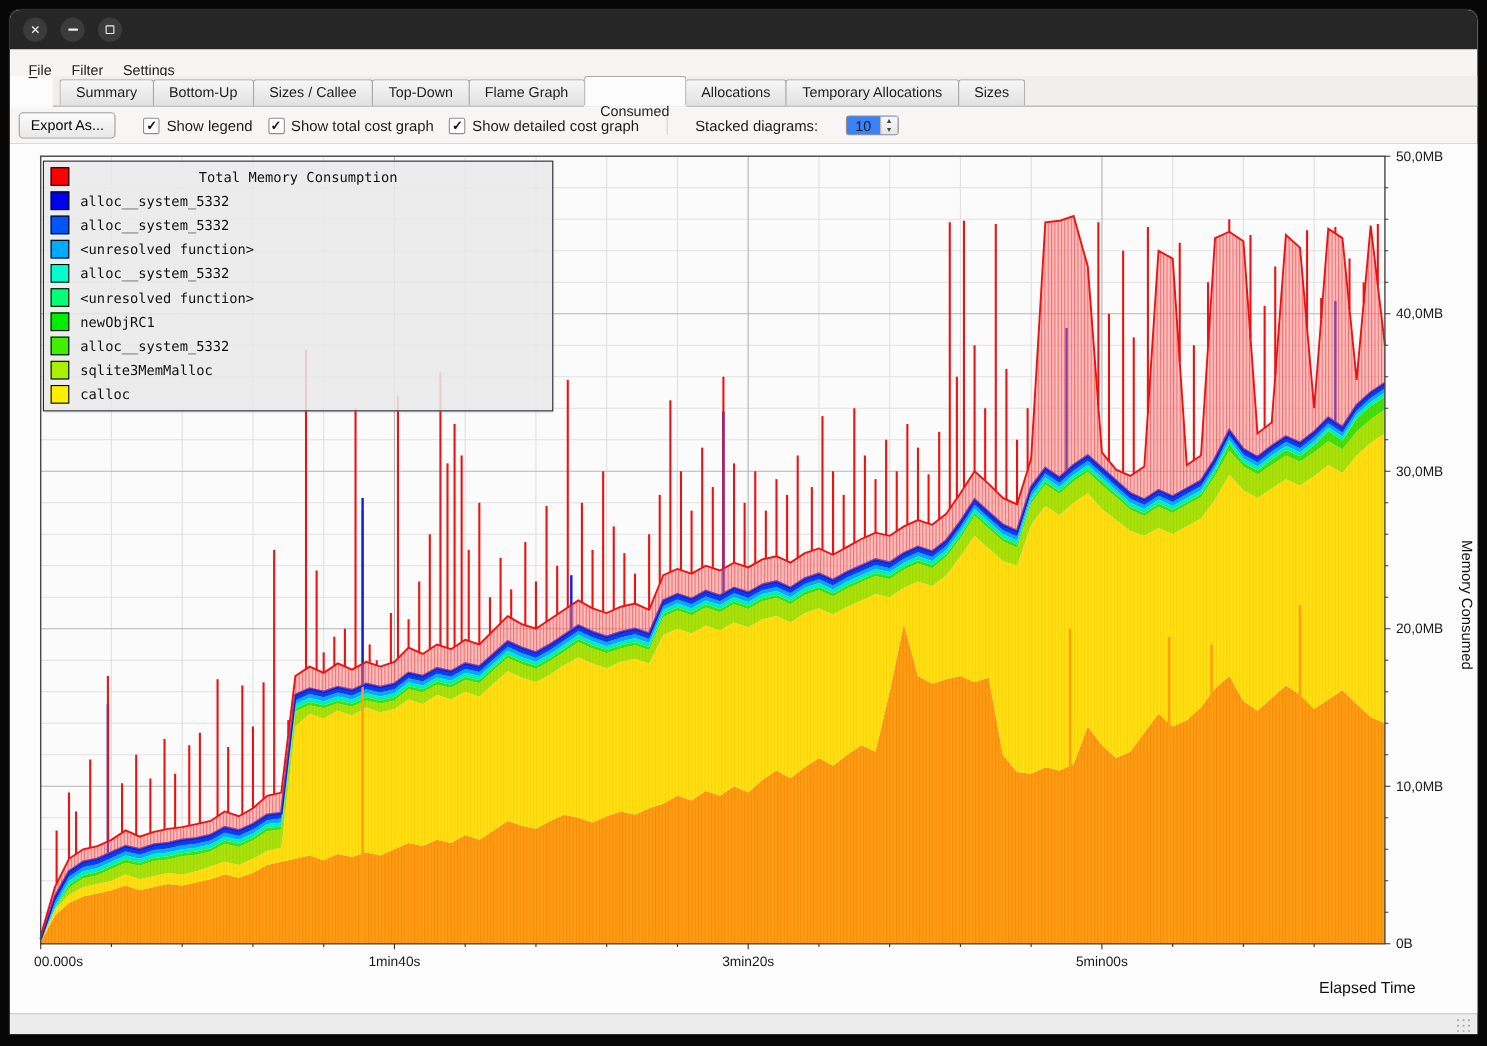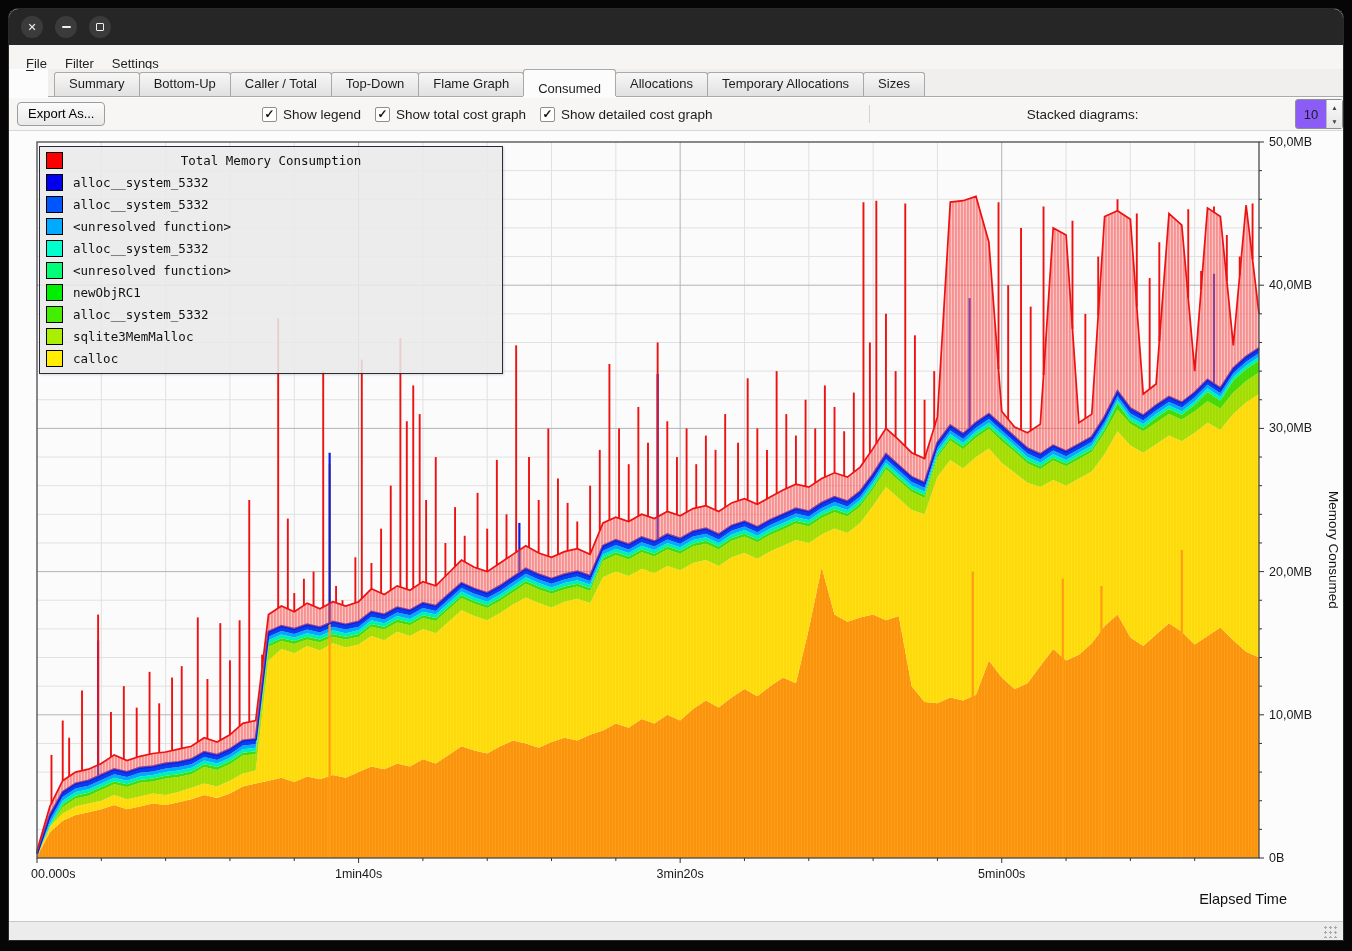--- a/index.html
+++ b/index.html
@@ -24,35 +24,35 @@
              font-size:13px; color:#222; }
   .menu-item { padding:2px 9px; border-radius:3px;margin-top:12px; }
   .menu-item u { text-decoration:underline; text-underline-offset:2px; }
   
   .tabbar { position:absolute; left:0; top:60px; width:100%; height:28px;
             background:#f0efee; border-bottom:1px solid #a9a9a9; display:flex;
             align-items:flex-end; padding-left:6px; font-size:13px; color:#1d1d1d;margin-left:39px; }
   .tab { height:24px; padding:3px 14px 0 14px; margin-right:-1px;
          background:linear-gradient(#f7f7f7,#e1e1e1); border:1px solid #a9a9a9;
          border-bottom:none; border-radius:3px 3px 0 0; white-space:nowrap; }
-  .tab.active { background:#fcfcfc; height:27px; padding-top:11px; position:relative; z-index:2;
+  .tab.active { background:#fcfcfc; height:27px; padding-top:23px; position:relative; z-index:2;
                 box-shadow:0 1px 0 #fcfcfc; }
   
   .toolbar { position:absolute; left:0; top:89px; width:100%; height:33px;
              background:#f7f6f5; border-bottom:1px solid #d8d8d8; display:flex;
-             align-items:center; gap:10px; padding-left:8px; font-size:13.5px; color:#1c1c1c;justify-content:space-between; }
+             align-items:center; gap:25px; padding-left:8px; font-size:13.5px; color:#1c1c1c; }
   .btn { border:1px solid #9d9d9d; border-radius:4px; padding:3px 10px 4px 10px;
          background:linear-gradient(#fbfbfb,#e9e9e9); font-size:13px; }
   .chk { display:flex; align-items:center; gap:6px; }
   .chk .box { width:15px; height:15px; background:#fff; border:1px solid #8f8f8f;
               border-radius:2px; display:flex; align-items:center; justify-content:center;
               font-size:12px; font-weight:bold; color:#111; line-height:1; }
   .tsep { width:1px; height:18px; background:#d4d4d4; }
-  .spin { display:flex; border:1px solid #8f8f8f; border-radius:3px; background:#8b5cf6;
-          height:30px; align-items:stretch; }
+  .spin { display:flex; border:1px solid #8f8f8f; border-radius:3px; background:#3b82f6;
+          height:18px; align-items:stretch; }
   .spin .val { width:30px; display:flex; align-items:center; justify-content:center; font-size:13px; }
   .spin .arrows { width:16px; border-left:1px solid #bdbdbd; display:flex;
                   flex-direction:column; background:linear-gradient(#fafafa,#e6e6e6); }
   .spin .arrows div { flex:1; font-size:6.5px; color:#444; display:flex;
                       align-items:center; justify-content:center; }
   
   .chart-panel { position:absolute; left:0; top:122px; width:1336px; height:790px;
                  background:#fcfcfc; }
   .chart-panel svg { position:absolute; left:0; top:0; }
   .xlabel { position:absolute; top:760px; left:0; width:1278px; text-align:right;
@@ -92,21 +92,21 @@
 
   <div class="menubar" id="menubar">
       <div class="menu-item"><u>F</u>ile</div>
       <div class="menu-item">Filter</div>
       <div class="menu-item">Setti<u>n</u>gs</div>
     </div>
 
   <div class="tabbar" id="tabbar">
       <div class="tab">Summary</div>
       <div class="tab">Bottom-Up</div>
-      <div class="tab">Caller / Total</div>
+      <div class="tab">Sizes / Callee</div>
       <div class="tab">Top-Down</div>
       <div class="tab">Flame Graph</div>
       <div class="tab active">Consumed</div>
       <div class="tab">Allocations</div>
       <div class="tab">Temporary Allocations</div>
       <div class="tab">Sizes</div>
     </div>
 
   <div class="toolbar">
     <button class="btn">Export As...</button>

